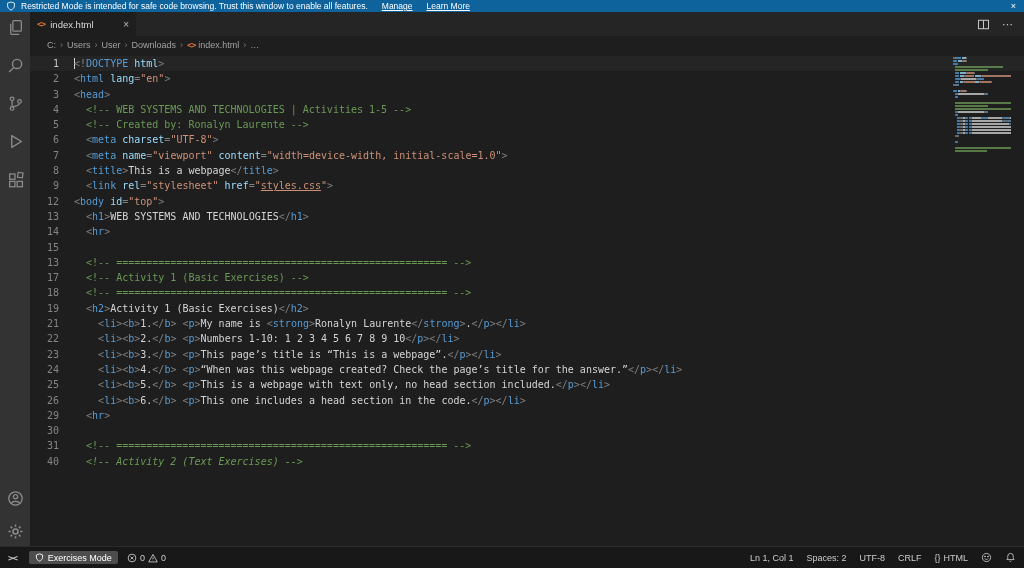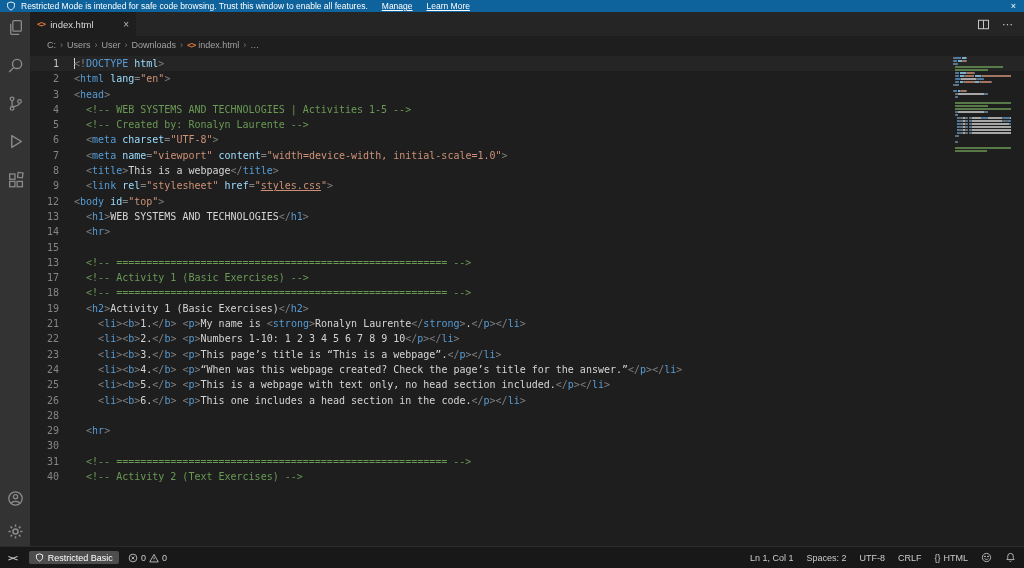--- a/index.html
+++ b/index.html
@@ -192,25 +192,24 @@
             <div class="code-line"><div class="line-num">13</div><div class="line-content"><span style="color: rgb(106, 153, 85);">  &lt;!-- ======================================================= --&gt;</span></div></div>
             <div class="code-line"><div class="line-num">17</div><div class="line-content"><span style="color: rgb(106, 153, 85);">  &lt;!-- Activity 1 (Basic Exercises) --&gt;</span></div></div>
             <div class="code-line"><div class="line-num">18</div><div class="line-content"><span style="color: rgb(106, 153, 85);">  &lt;!-- ======================================================= --&gt;</span></div></div>
             <div class="code-line"><div class="line-num">19</div><div class="line-content"><span style="color: rgb(212, 212, 212);">  </span><span style="color: rgb(128, 128, 128);">&lt;</span><span style="color: rgb(86, 156, 214);">h2</span><span style="color: rgb(128, 128, 128);">&gt;</span><span style="color: rgb(212, 212, 212);">Activity 1 (Basic Exercises)</span><span style="color: rgb(128, 128, 128);">&lt;/</span><span style="color: rgb(86, 156, 214);">h2</span><span style="color: rgb(128, 128, 128);">&gt;</span></div></div>
             <div class="code-line"><div class="line-num">21</div><div class="line-content"><span style="color: rgb(212, 212, 212);">    </span><span style="color: rgb(128, 128, 128);">&lt;</span><span style="color: rgb(86, 156, 214);">li</span><span style="color: rgb(128, 128, 128);">&gt;&lt;</span><span style="color: rgb(86, 156, 214);">b</span><span style="color: rgb(128, 128, 128);">&gt;</span><span style="color: rgb(212, 212, 212);">1.</span><span style="color: rgb(128, 128, 128);">&lt;/</span><span style="color: rgb(86, 156, 214);">b</span><span style="color: rgb(128, 128, 128);">&gt;</span><span style="color: rgb(212, 212, 212);"> </span><span style="color: rgb(128, 128, 128);">&lt;</span><span style="color: rgb(86, 156, 214);">p</span><span style="color: rgb(128, 128, 128);">&gt;</span><span style="color: rgb(212, 212, 212);">My name is </span><span style="color: rgb(128, 128, 128);">&lt;</span><span style="color: rgb(86, 156, 214);">strong</span><span style="color: rgb(128, 128, 128);">&gt;</span><span style="color: rgb(212, 212, 212);">Ronalyn Laurente</span><span style="color: rgb(128, 128, 128);">&lt;/</span><span style="color: rgb(86, 156, 214);">strong</span><span style="color: rgb(128, 128, 128);">&gt;</span><span style="color: rgb(212, 212, 212);">.</span><span style="color: rgb(128, 128, 128);">&lt;/</span><span style="color: rgb(86, 156, 214);">p</span><span style="color: rgb(128, 128, 128);">&gt;&lt;/</span><span style="color: rgb(86, 156, 214);">li</span><span style="color: rgb(128, 128, 128);">&gt;</span></div></div>
             <div class="code-line"><div class="line-num">22</div><div class="line-content"><span style="color: rgb(212, 212, 212);">    </span><span style="color: rgb(128, 128, 128);">&lt;</span><span style="color: rgb(86, 156, 214);">li</span><span style="color: rgb(128, 128, 128);">&gt;&lt;</span><span style="color: rgb(86, 156, 214);">b</span><span style="color: rgb(128, 128, 128);">&gt;</span><span style="color: rgb(212, 212, 212);">2.</span><span style="color: rgb(128, 128, 128);">&lt;/</span><span style="color: rgb(86, 156, 214);">b</span><span style="color: rgb(128, 128, 128);">&gt;</span><span style="color: rgb(212, 212, 212);"> </span><span style="color: rgb(128, 128, 128);">&lt;</span><span style="color: rgb(86, 156, 214);">p</span><span style="color: rgb(128, 128, 128);">&gt;</span><span style="color: rgb(212, 212, 212);">Numbers 1-10: 1 2 3 4 5 6 7 8 9 10</span><span style="color: rgb(128, 128, 128);">&lt;/</span><span style="color: rgb(86, 156, 214);">p</span><span style="color: rgb(128, 128, 128);">&gt;&lt;/</span><span style="color: rgb(86, 156, 214);">li</span><span style="color: rgb(128, 128, 128);">&gt;</span></div></div>
             <div class="code-line"><div class="line-num">23</div><div class="line-content"><span style="color: rgb(212, 212, 212);">    </span><span style="color: rgb(128, 128, 128);">&lt;</span><span style="color: rgb(86, 156, 214);">li</span><span style="color: rgb(128, 128, 128);">&gt;&lt;</span><span style="color: rgb(86, 156, 214);">b</span><span style="color: rgb(128, 128, 128);">&gt;</span><span style="color: rgb(212, 212, 212);">3.</span><span style="color: rgb(128, 128, 128);">&lt;/</span><span style="color: rgb(86, 156, 214);">b</span><span style="color: rgb(128, 128, 128);">&gt;</span><span style="color: rgb(212, 212, 212);"> </span><span style="color: rgb(128, 128, 128);">&lt;</span><span style="color: rgb(86, 156, 214);">p</span><span style="color: rgb(128, 128, 128);">&gt;</span><span style="color: rgb(212, 212, 212);">This page’s title is “This is a webpage”.</span><span style="color: rgb(128, 128, 128);">&lt;/</span><span style="color: rgb(86, 156, 214);">p</span><span style="color: rgb(128, 128, 128);">&gt;&lt;/</span><span style="color: rgb(86, 156, 214);">li</span><span style="color: rgb(128, 128, 128);">&gt;</span></div></div>
             <div class="code-line"><div class="line-num">24</div><div class="line-content"><span style="color: rgb(212, 212, 212);">    </span><span style="color: rgb(128, 128, 128);">&lt;</span><span style="color: rgb(86, 156, 214);">li</span><span style="color: rgb(128, 128, 128);">&gt;&lt;</span><span style="color: rgb(86, 156, 214);">b</span><span style="color: rgb(128, 128, 128);">&gt;</span><span style="color: rgb(212, 212, 212);">4.</span><span style="color: rgb(128, 128, 128);">&lt;/</span><span style="color: rgb(86, 156, 214);">b</span><span style="color: rgb(128, 128, 128);">&gt;</span><span style="color: rgb(212, 212, 212);"> </span><span style="color: rgb(128, 128, 128);">&lt;</span><span style="color: rgb(86, 156, 214);">p</span><span style="color: rgb(128, 128, 128);">&gt;</span><span style="color: rgb(212, 212, 212);">“When was this webpage created? Check the page’s title for the answer.”</span><span style="color: rgb(128, 128, 128);">&lt;/</span><span style="color: rgb(86, 156, 214);">p</span><span style="color: rgb(128, 128, 128);">&gt;&lt;/</span><span style="color: rgb(86, 156, 214);">li</span><span style="color: rgb(128, 128, 128);">&gt;</span></div></div>
             <div class="code-line"><div class="line-num">25</div><div class="line-content"><span style="color: rgb(212, 212, 212);">    </span><span style="color: rgb(128, 128, 128);">&lt;</span><span style="color: rgb(86, 156, 214);">li</span><span style="color: rgb(128, 128, 128);">&gt;&lt;</span><span style="color: rgb(86, 156, 214);">b</span><span style="color: rgb(128, 128, 128);">&gt;</span><span style="color: rgb(212, 212, 212);">5.</span><span style="color: rgb(128, 128, 128);">&lt;/</span><span style="color: rgb(86, 156, 214);">b</span><span style="color: rgb(128, 128, 128);">&gt;</span><span style="color: rgb(212, 212, 212);"> </span><span style="color: rgb(128, 128, 128);">&lt;</span><span style="color: rgb(86, 156, 214);">p</span><span style="color: rgb(128, 128, 128);">&gt;</span><span style="color: rgb(212, 212, 212);">This is a webpage with text only, no head section included.</span><span style="color: rgb(128, 128, 128);">&lt;/</span><span style="color: rgb(86, 156, 214);">p</span><span style="color: rgb(128, 128, 128);">&gt;&lt;/</span><span style="color: rgb(86, 156, 214);">li</span><span style="color: rgb(128, 128, 128);">&gt;</span></div></div>
             <div class="code-line"><div class="line-num">26</div><div class="line-content"><span style="color: rgb(212, 212, 212);">    </span><span style="color: rgb(128, 128, 128);">&lt;</span><span style="color: rgb(86, 156, 214);">li</span><span style="color: rgb(128, 128, 128);">&gt;&lt;</span><span style="color: rgb(86, 156, 214);">b</span><span style="color: rgb(128, 128, 128);">&gt;</span><span style="color: rgb(212, 212, 212);">6.</span><span style="color: rgb(128, 128, 128);">&lt;/</span><span style="color: rgb(86, 156, 214);">b</span><span style="color: rgb(128, 128, 128);">&gt;</span><span style="color: rgb(212, 212, 212);"> </span><span style="color: rgb(128, 128, 128);">&lt;</span><span style="color: rgb(86, 156, 214);">p</span><span style="color: rgb(128, 128, 128);">&gt;</span><span style="color: rgb(212, 212, 212);">This one includes a head section in the code.</span><span style="color: rgb(128, 128, 128);">&lt;/</span><span style="color: rgb(86, 156, 214);">p</span><span style="color: rgb(128, 128, 128);">&gt;&lt;/</span><span style="color: rgb(86, 156, 214);">li</span><span style="color: rgb(128, 128, 128);">&gt;</span></div></div>
-            <div class="code-line"><div class="line-num">28</div><div class="line-content"></div></div>
             <div class="code-line"><div class="line-num">29</div><div class="line-content"><span style="color: rgb(212, 212, 212);">  </span><span style="color: rgb(128, 128, 128);">&lt;</span><span style="color: rgb(86, 156, 214);">hr</span><span style="color: rgb(128, 128, 128);">&gt;</span></div></div>
             <div class="code-line"><div class="line-num">30</div><div class="line-content"></div></div>
             <div class="code-line"><div class="line-num">31</div><div class="line-content"><span style="color: rgb(106, 153, 85);">  &lt;!-- ======================================================= --&gt;</span></div></div>
-            <div class="code-line"><div class="line-num">40</div><div class="line-content"><span style="color: rgb(106, 153, 85);">  &lt;!-- Activity 2 (Text Exercises) --&gt;</span></div></div>
+            <div class="code-line"><div class="line-num">40</div><div class="line-content"><span style="color: rgb(106, 153, 85); font-style: italic;">  &lt;!-- Activity 2 (Text Exercises) --&gt;</span></div></div>
           </div>
         <div class="minimap" id="minimap">
             <div class="mm-row"><span class="mm-seg" style="width: 1.8px; background: rgb(128, 128, 128);"></span><span class="mm-seg" style="width: 6.3px; background: rgb(86, 156, 214);"></span><span class="mm-seg" style="width: 0.9px;"></span><span class="mm-seg" style="width: 3.6px; background: rgb(156, 220, 254);"></span><span class="mm-seg" style="width: 0.9px; background: rgb(128, 128, 128);"></span></div>
             <div class="mm-row"><span class="mm-seg" style="width: 0.9px; background: rgb(128, 128, 128);"></span><span class="mm-seg" style="width: 3.6px; background: rgb(86, 156, 214);"></span><span class="mm-seg" style="width: 0.9px;"></span><span class="mm-seg" style="width: 3.6px; background: rgb(156, 220, 254);"></span><span class="mm-seg" style="width: 0.9px; background: rgb(128, 128, 128);"></span><span class="mm-seg" style="width: 3.6px; background: rgb(206, 145, 120);"></span><span class="mm-seg" style="width: 0.9px; background: rgb(128, 128, 128);"></span></div>
             <div class="mm-row"><span class="mm-seg" style="width: 0.9px; background: rgb(128, 128, 128);"></span><span class="mm-seg" style="width: 3.6px; background: rgb(86, 156, 214);"></span><span class="mm-seg" style="width: 0.9px; background: rgb(128, 128, 128);"></span></div>
             <div class="mm-row"><span class="mm-seg" style="width: 1.8px;"></span><span class="mm-seg" style="width: 48.6px; background: rgb(106, 153, 85);"></span></div>
             <div class="mm-row"><span class="mm-seg" style="width: 1.8px;"></span><span class="mm-seg" style="width: 33.3px; background: rgb(106, 153, 85);"></span></div>
             <div class="mm-row"><span class="mm-seg" style="width: 1.8px;"></span><span class="mm-seg" style="width: 0.9px; background: rgb(128, 128, 128);"></span><span class="mm-seg" style="width: 3.6px; background: rgb(86, 156, 214);"></span><span class="mm-seg" style="width: 0.9px;"></span><span class="mm-seg" style="width: 6.3px; background: rgb(156, 220, 254);"></span><span class="mm-seg" style="width: 0.9px; background: rgb(128, 128, 128);"></span><span class="mm-seg" style="width: 6.3px; background: rgb(206, 145, 120);"></span><span class="mm-seg" style="width: 0.9px; background: rgb(128, 128, 128);"></span></div>
             <div class="mm-row"><span class="mm-seg" style="width: 1.8px;"></span><span class="mm-seg" style="width: 0.9px; background: rgb(128, 128, 128);"></span><span class="mm-seg" style="width: 3.6px; background: rgb(86, 156, 214);"></span><span class="mm-seg" style="width: 0.9px;"></span><span class="mm-seg" style="width: 3.6px; background: rgb(156, 220, 254);"></span><span class="mm-seg" style="width: 0.9px; background: rgb(128, 128, 128);"></span><span class="mm-seg" style="width: 9px; background: rgb(206, 145, 120);"></span><span class="mm-seg" style="width: 0.9px;"></span><span class="mm-seg" style="width: 6.3px; background: rgb(156, 220, 254);"></span><span class="mm-seg" style="width: 0.9px; background: rgb(128, 128, 128);"></span><span class="mm-seg" style="width: 35.1px; background: rgb(206, 145, 120);"></span></div>
             <div class="mm-row"><span class="mm-seg" style="width: 1.8px;"></span><span class="mm-seg" style="width: 0.9px; background: rgb(128, 128, 128);"></span><span class="mm-seg" style="width: 4.5px; background: rgb(86, 156, 214);"></span><span class="mm-seg" style="width: 0.9px; background: rgb(128, 128, 128);"></span><span class="mm-seg" style="width: 15.3px; background: rgb(212, 212, 212);"></span><span class="mm-seg" style="width: 1.8px; background: rgb(128, 128, 128);"></span><span class="mm-seg" style="width: 4.5px; background: rgb(86, 156, 214);"></span><span class="mm-seg" style="width: 0.9px; background: rgb(128, 128, 128);"></span></div>
@@ -244,21 +243,21 @@
     </div>
   </div>
 
   <div class="status-bar">
     <div class="sb-left">
       <span class="sb-item remote">&gt;&lt;</span>
       <span class="restricted-badge">
         <svg width="9" height="9" viewBox="0 0 16 16" fill="none" stroke="#ffffff" stroke-width="1.6">
             <path d="M8 1.5l5.5 2v4c0 3.5-2.5 5.5-5.5 7-3-1.5-5.5-3.5-5.5-7v-4z"></path>
           </svg>
-        <span>Restricted Basic</span>
+        <span>Exercises Mode</span>
       </span>
       <span class="sb-item">
         <span>
           <svg width="10" height="10" viewBox="0 0 14 14" fill="none" stroke="#cccccc" stroke-width="1.2">
               <circle cx="7" cy="7" r="5.4"></circle>
               <path d="M5 5l4 4M9 5l-4 4"></path>
             </svg>
         </span>
         <span>0</span>
         <span>

